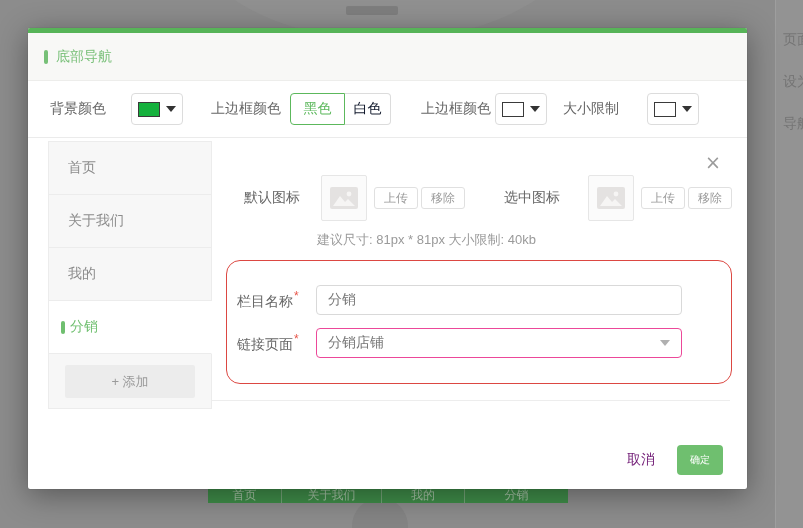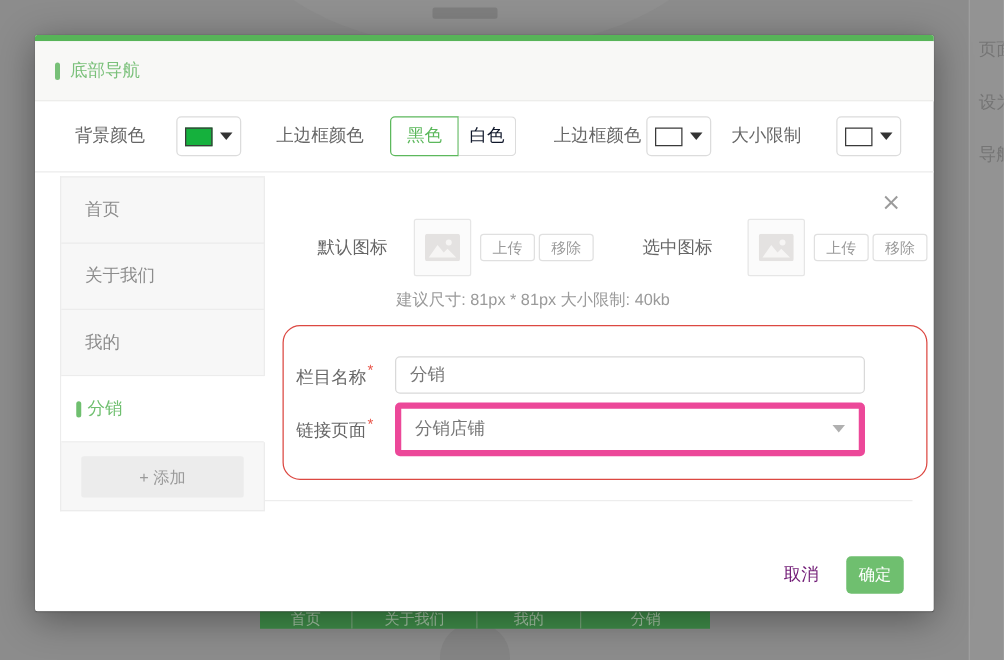--- a/index.html
+++ b/index.html
@@ -33,33 +33,33 @@
            background:#fff; border-radius:2px;
            box-shadow:0 6px 30px rgba(0,0,0,.38), 0 0 1px rgba(0,0,0,.4); }
   .accent { height:5px; background:#57b458; border-radius:2px 2px 0 0; }
   .hd { height:48px; background:#f8f8f6; border-bottom:1px solid #ededeb;
         display:flex; align-items:center; padding-left:16px; }
   .hd-bar { width:4px; height:14px; background:#77c077; border-radius:2px; margin-right:8px; }
   .hd-title { font-size:14px; color:#7ac07a; }
 
   
   .crow { height:57px; border-bottom:1px solid #ebebeb; display:flex; align-items:center;
-          padding-left:32px; font-size:14px; color:#666; }
+          padding-left:22px; font-size:14px; color:#666; }
   .swatch-btn { height:32px; width:52px; border:1px solid #dcdcdc; border-radius:4px;
           background:#fff; display:flex; align-items:center; justify-content:center; gap:6px;
           cursor:pointer; }
   .swatch { width:22px; height:15px; border:1px solid #3a3a3a; }
   .caret-dn { width:0; height:0; border-left:5px solid transparent; border-right:5px solid transparent;
           border-top:6px solid #333; }
   .seg { height:32px; display:flex; align-items:center; justify-content:center; font-size:14px;
          background:#fff; cursor:pointer; }
   .seg-black { width:55px; border:1px solid #5cb85c; color:#5cb85c; border-radius:4px 0 0 4px; }
   .seg-white { width:46px; border:1px solid #dcdcdc; border-left:none; color:#0f172a;
                border-radius:0 4px 4px 0; }
-  .ml25{margin-left:25px;} .ml28{margin-left:28px;} .ml9{margin-left:21px;}
+  .ml25{margin-left:25px;} .ml28{margin-left:28px;} .ml9{margin-left:9px;}
   .ml30{margin-left:30px;} .ml4{margin-left:4px;} .ml16{margin-left:16px;}
 
   
   .dbody { display:flex; align-items:flex-start; padding-left:20px; }
   .left-col { width:164px; margin-top:3px; flex:none; }
   .tab-panel { background:#f7f7f7; border:1px solid #ececec; border-right:none; }
   .tab { height:53px; display:flex; align-items:center; padding-left:19px;
          border-bottom:1px solid #ececec; border-right:1px solid #ececec;
          font-size:14px; color:#8c8c8c; cursor:pointer; }
   .tab.sel { background:#fff; color:#6fbf6f; padding-left:12px; border-right:1px solid #fff; }
@@ -67,54 +67,54 @@
   .panel-bottom { height:54px; border-right:1px solid #ececec; display:flex;
                   justify-content:center; align-items:flex-start; padding-top:11px; }
   .add-btn { width:130px; height:33px; background:#ececec; border-radius:2px;
              display:flex; align-items:center; justify-content:center;
              font-size:13px; color:#9a9a9a; cursor:pointer; }
   .limit-hint { text-align:center; margin-top:6px; font-size:12px; color:#9b9b9b; }
 
   .content { flex:1; padding:0 34px 0 14px; position:relative; }
   .icon-row { display:flex; align-items:center; margin-top:37px; }
   .icon-label { width:56px; font-size:14px; color:#666; flex:none; }
-  .lbl1 { margin-left:28px;font-family:Liberation Serif, serif; } .lbl2 { margin-left:39px; }
+  .lbl1 { margin-left:18px;font-family:Liberation Serif, serif; } .lbl2 { margin-left:39px; }
   .img-box { width:46px; height:46px; background:#fbfbfb; border:1px solid #e6e6e6;
              border-radius:2px; display:flex; align-items:center; justify-content:center;
              margin-left:21px; cursor:pointer; flex:none; }
   .img-box.second { margin-left:28px; }
   .btn-col { display:flex; flex-direction:row; gap:3px; margin-left:7px; flex:none; }
   .mini-btn { width:44px; height:22px; border:1px solid #e0e0e0; border-radius:3px; background:#fff;
               font-size:12px; color:#9a9a9a; display:flex; align-items:center; justify-content:center;
               cursor:pointer; }
   .size-hint { margin-top:10px; margin-left:91px; font-size:13px; color:#9a9a9a; }
 
   .red-box { margin-top:11px; border:1px solid #dc4842; border-radius:14px;
              padding:24px 49px 25px 10px; }
   .frow { display:flex; align-items:center; height:30px; }
   .frow + .frow { margin-top:13px; }
   .flabel { width:79px; font-size:14px; color:#666; flex:none; }
   .req { color:#e8564a; font-size:12px; vertical-align:6px; margin-left:1px; }
   .tinput { flex:1; height:30px; border:1px solid #d9d9d9; border-radius:4px;
             padding:0 11px; font-size:14px; color:#777; background:#fff; outline:none;
             font-family:inherit; }
-  .tselect { flex:1; height:43px; border:5px solid #ec4899; border-radius:4px;
+  .tselect { flex:1; height:30px; border:1px solid #ec4899; border-radius:4px;
              padding:0 11px; font-size:14px; color:#777; background:#fff;
              display:flex; align-items:center; justify-content:space-between; cursor:pointer; }
   .sel-caret { width:0; height:0; border-left:5px solid transparent;
                border-right:5px solid transparent; border-top:6px solid #b0b0b0; }
 
   .body-divider { position:absolute; left:184px; right:17px; top:372px; height:1px; background:#ededed; }
 
   .close-x { position:absolute; top:125px; right:26px; font-size:19px; line-height:19px;
              color:#9b9b9b; cursor:pointer; font-family:"DejaVu Sans",sans-serif; }
 
   .footer { position:absolute; right:24px; bottom:14px; display:flex; align-items:center; gap:22px; }
   .cancel { font-size:14px; color:#701a75; cursor:pointer; }
-  .confirm { width:46px; height:30px; background:#6fbf6f; color:#fff; font-size:13px;
+  .confirm { width:46px; height:30px; background:#6fbf6f; color:#fff; font-size:10px;
              border:none; border-radius:4px; display:flex; align-items:center; justify-content:center;
              cursor:pointer; }
 </style>
 </head>
 <body>
 
 <div class="bd-glow"></div>
 <div class="bd-dash"></div>
 
 <div class="bd-side">

